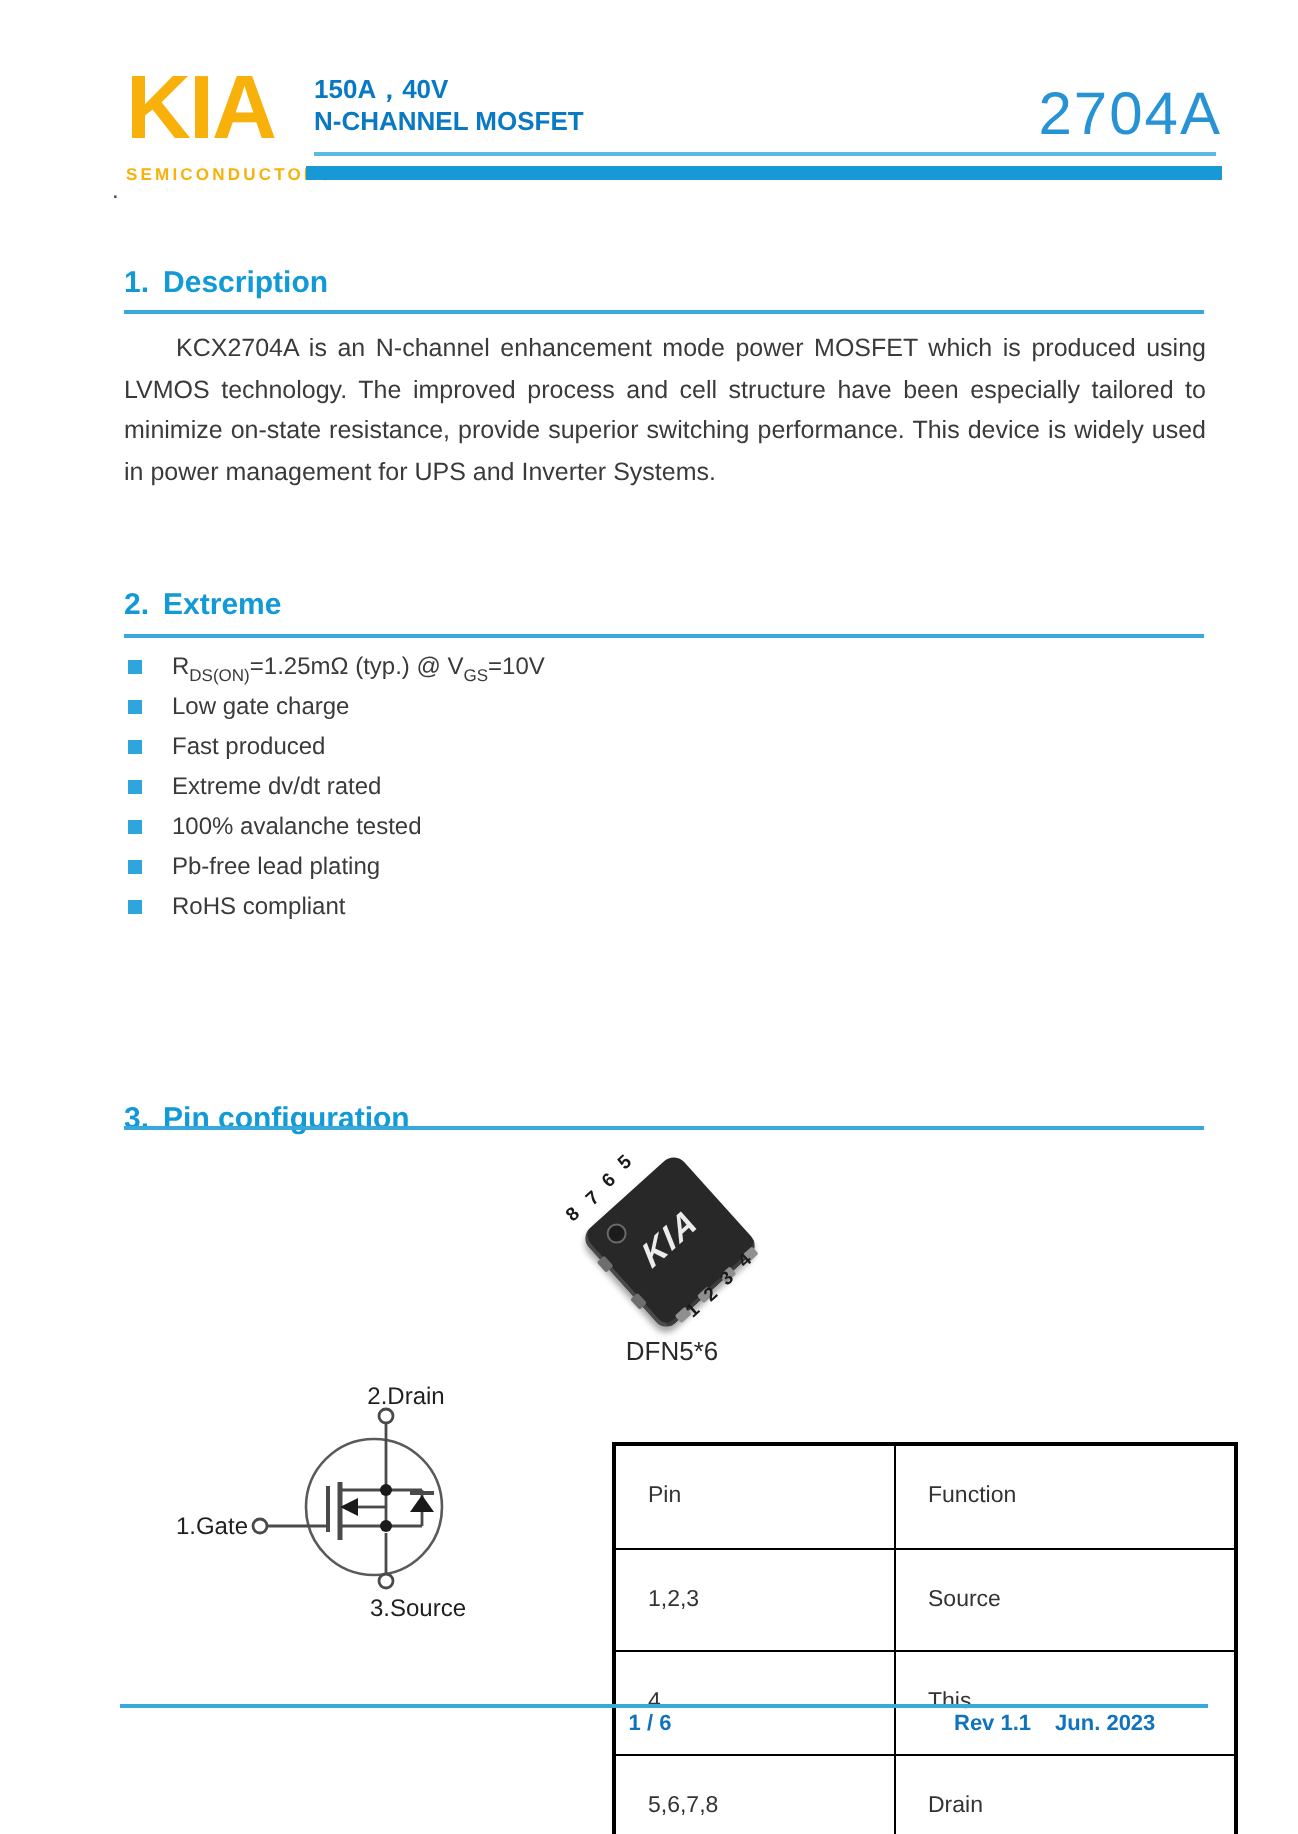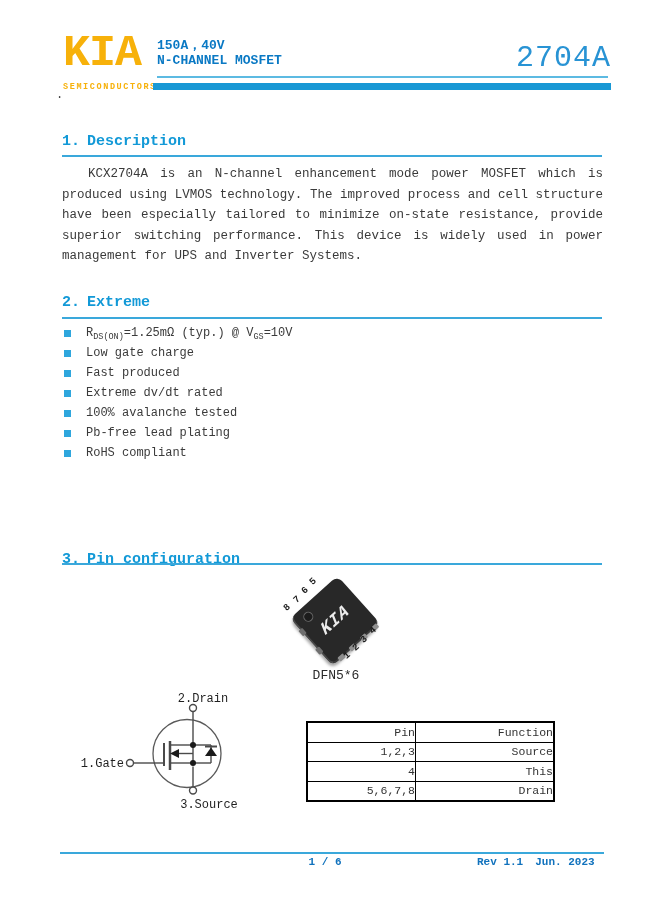--- a/index.html
+++ b/index.html
@@ -1,18 +1,18 @@
 <!DOCTYPE html>
 <html><head>
 <meta charset="utf-8">
 <style>
   html,body{margin:0;padding:0;background:#ffffff;}
   .page{
     position:relative;width:649px;height:917px;background:#ffffff;overflow:hidden;
-    font-family:Liberation Mono, monospace;color:#333;
+    font-family:Liberation Sans, sans-serif;color:#333;
   }
   
   .logo{position:absolute;left:63px;top:30px;font-size:45px;font-weight:700;
         color:#F7B10A;letter-spacing:-1px;line-height:48px;}
   .logo-sub{position:absolute;left:63px;top:82px;font-size:8.5px;font-weight:700;
         color:#F7B10A;letter-spacing:1.6px;}
   .hdr-rating{position:absolute;left:157px;top:36px;font-size:13px;font-weight:700;color:#0A79C4;}
   .hdr-type{position:absolute;left:157px;top:53px;font-size:13px;font-weight:700;color:#0A79C4;}
   .hdr-part{position:absolute;right:38px;top:41px;font-size:30px;color:#2893D4;letter-spacing:1px;}
   .hdr-thin{position:absolute;left:157px;top:76px;width:451px;height:2px;background:#5CBAE2;}
@@ -46,21 +46,21 @@
   .pkg-name{position:absolute;left:277px;top:668px;width:118px;text-align:center;
             font-size:13px;color:#2a2a2a;}
   
   .sym{position:absolute;left:78px;top:688px;}
   
   .pin-table{position:absolute;left:306px;top:721px;border-collapse:collapse;
              font-size:11.5px;color:#333;}
   .pin-table,.pin-table td,.pin-table th{border:1px solid #000;}
   .pin-table{border:2px solid #000;}
   .pin-table th{font-weight:400;}
-  .pin-table td,.pin-table th{height:18.5px;padding:0;text-align:right;}
+  .pin-table td,.pin-table th{height:18.5px;padding:16px;text-align:left;}
   .col-pin{width:107px;}
   .col-fn{width:137px;}
   
   .foot-rule{position:absolute;left:60px;top:852px;width:544px;height:2px;background:#3AA8DB;}
   .foot-page{position:absolute;left:290px;top:856px;width:70px;text-align:center;
              font-size:11px;font-weight:700;color:#1172BD;}
   .foot-rev{position:absolute;left:477px;top:856px;display:flex;gap:12px;
             font-size:11px;font-weight:700;color:#1172BD;}
 </style>
 </head>

